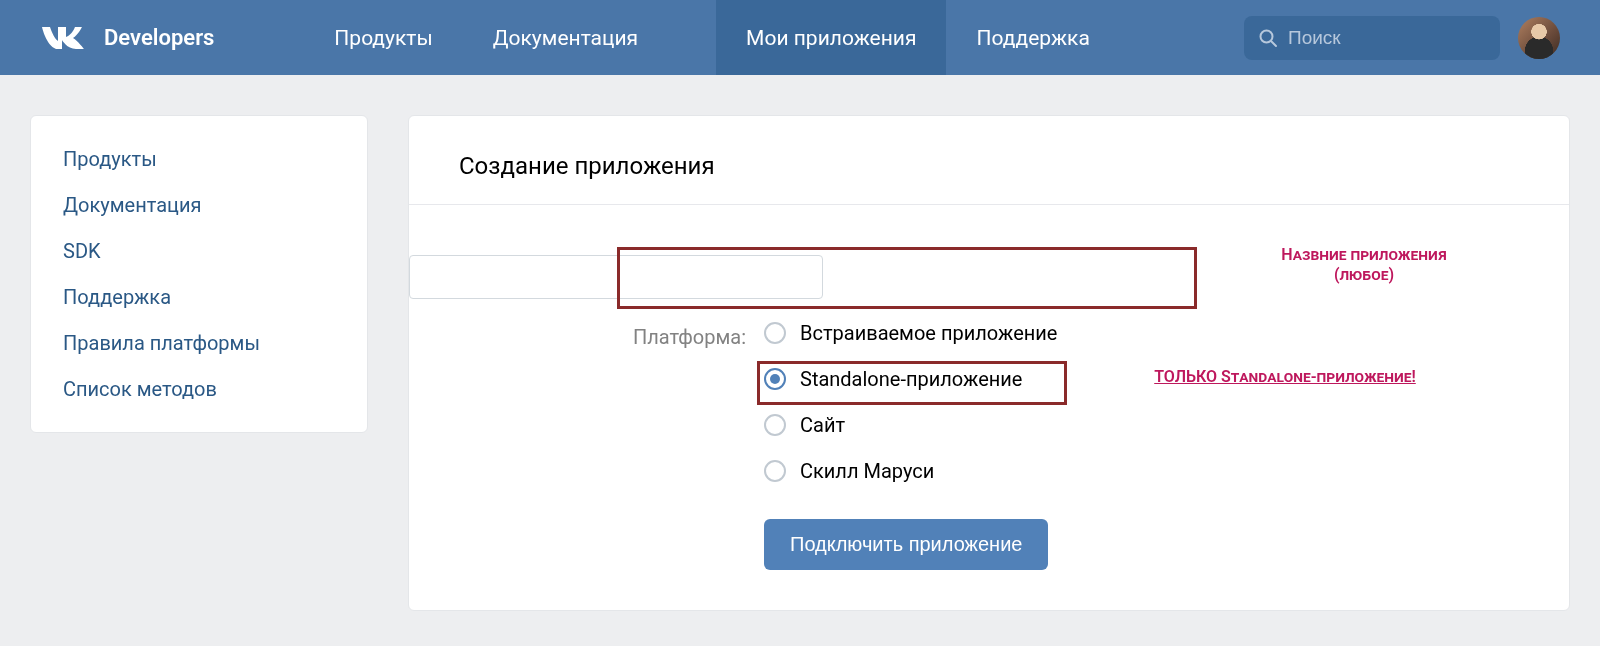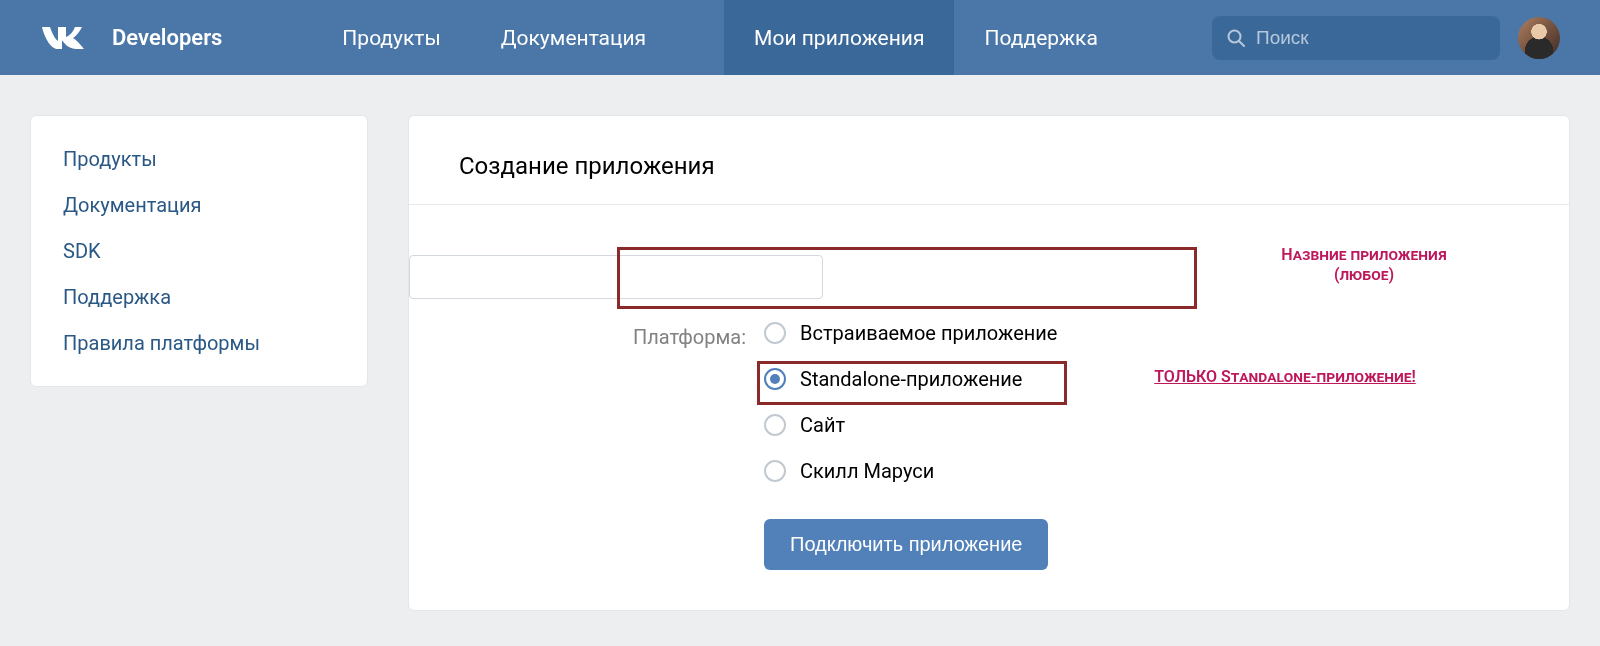--- a/index.html
+++ b/index.html
@@ -15,21 +15,21 @@
   .header {
     background: #4a76a8;
     height: 75px;
     display: flex;
     align-items: center;
     padding: 0 40px 0 40px;
   }
   .logo-wrap {
     display: flex;
     align-items: center;
-    gap: 22px;
+    gap: 14px;
     margin-right: 90px;
   }
   .vk-logo svg { display: block; }
   .dev-label {
     color: #fff;
     font-size: 22px;
     font-weight: 600;
   }
   .top-nav {
     display: flex;
@@ -50,21 +50,21 @@
   .header-right {
     margin-left: auto;
     display: flex;
     align-items: center;
     gap: 18px;
   }
   .search-wrap {
     background: #3a6899;
     border-radius: 8px;
     height: 44px;
-    width: 288px;
+    width: 256px;
     display: flex;
     align-items: center;
     padding: 0 14px;
     gap: 10px;
   }
   .search-wrap input {
     background: transparent;
     border: none;
     outline: none;
     color: #fff;
@@ -253,20 +253,21 @@
 </div>
 
 <div class="content">
 
   <div class="sidebar">
     <div class="sidebar-item">Продукты</div>
     <div class="sidebar-item">Документация</div>
     <div class="sidebar-item">SDK</div>
     <div class="sidebar-item">Поддержка</div>
     <div class="sidebar-item">Правила платформы</div>
+    <div class="sidebar-item">Список методов</div>
   </div>
 
   <div class="main">
     <div class="main-header">
       <div class="main-title">Создание приложения</div>
     </div>
 
     <div class="form-area">
 
       <div class="form-row">

